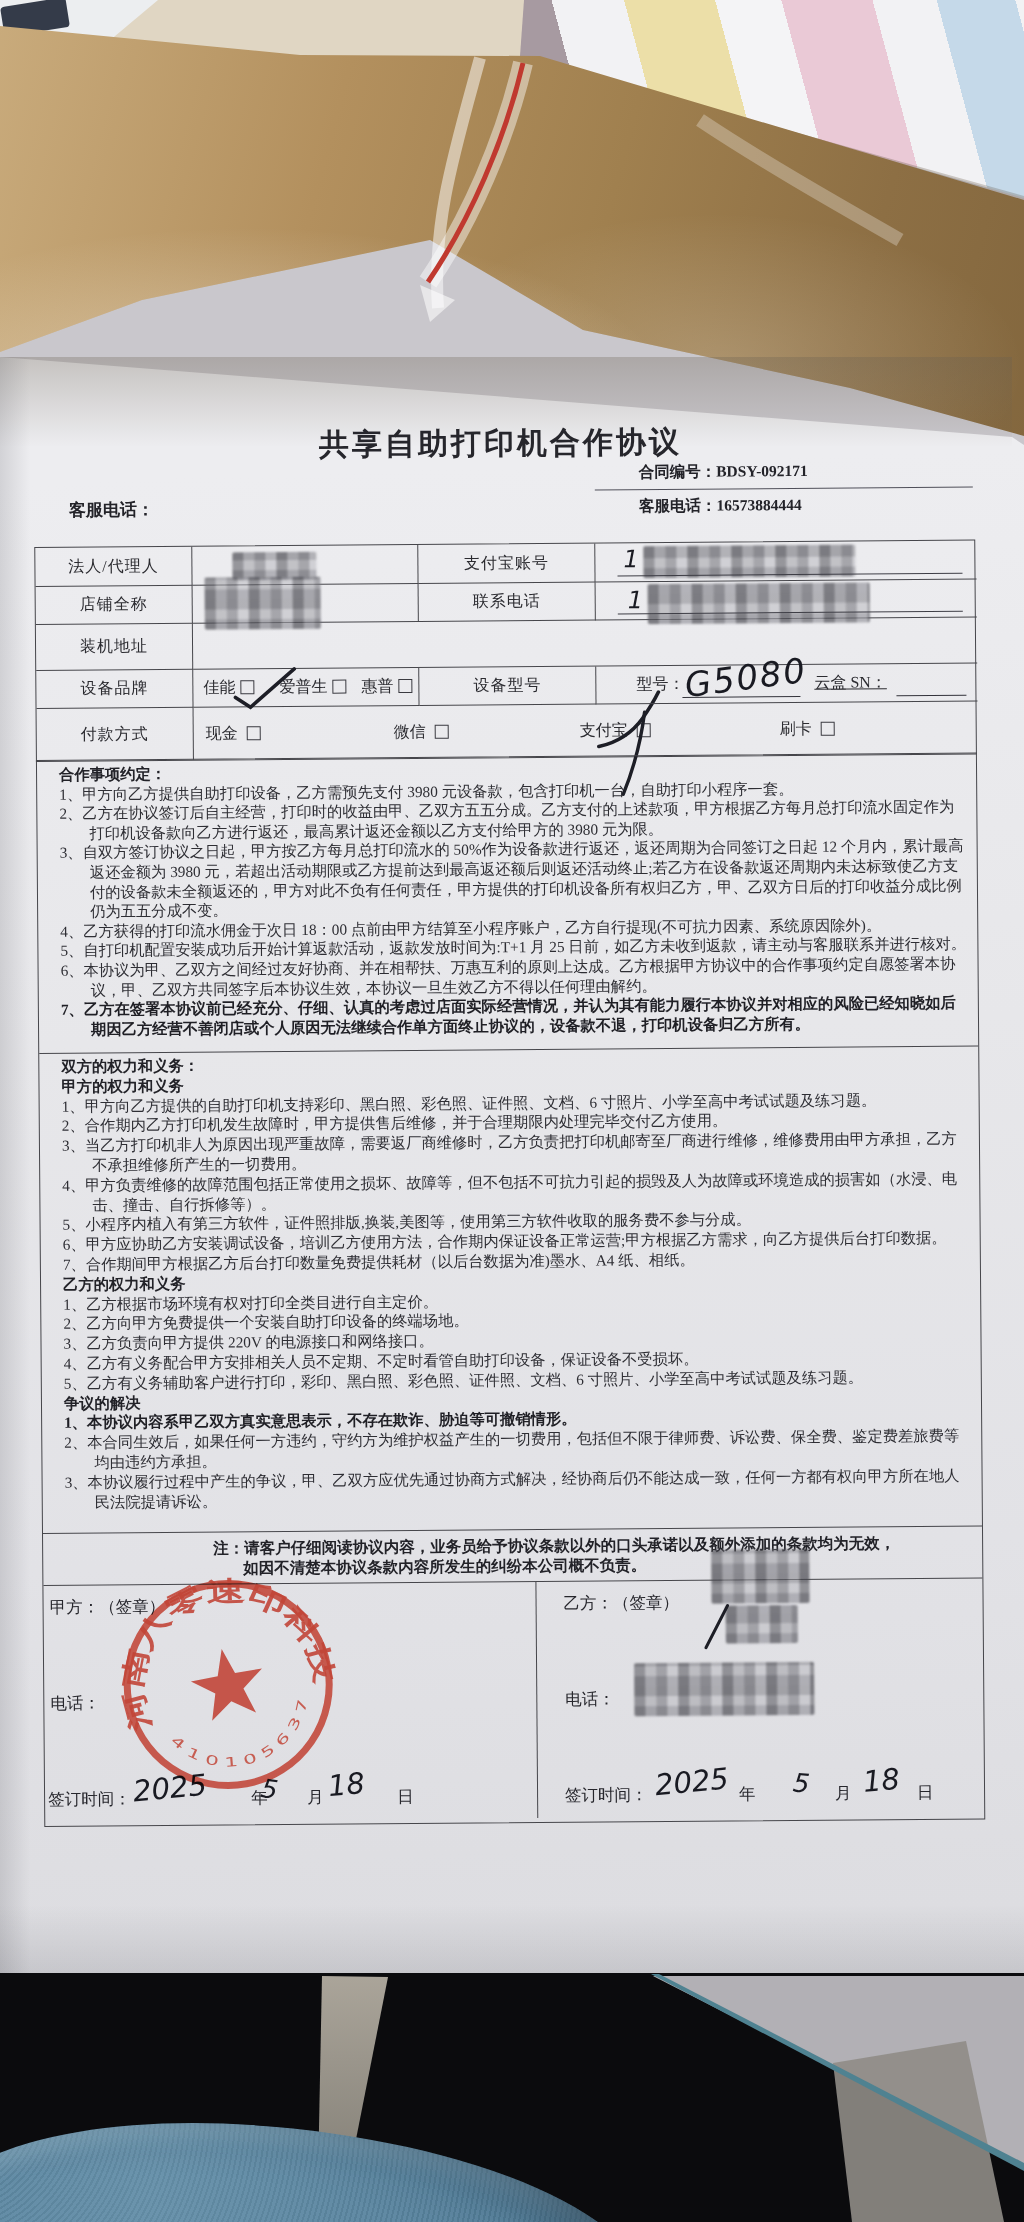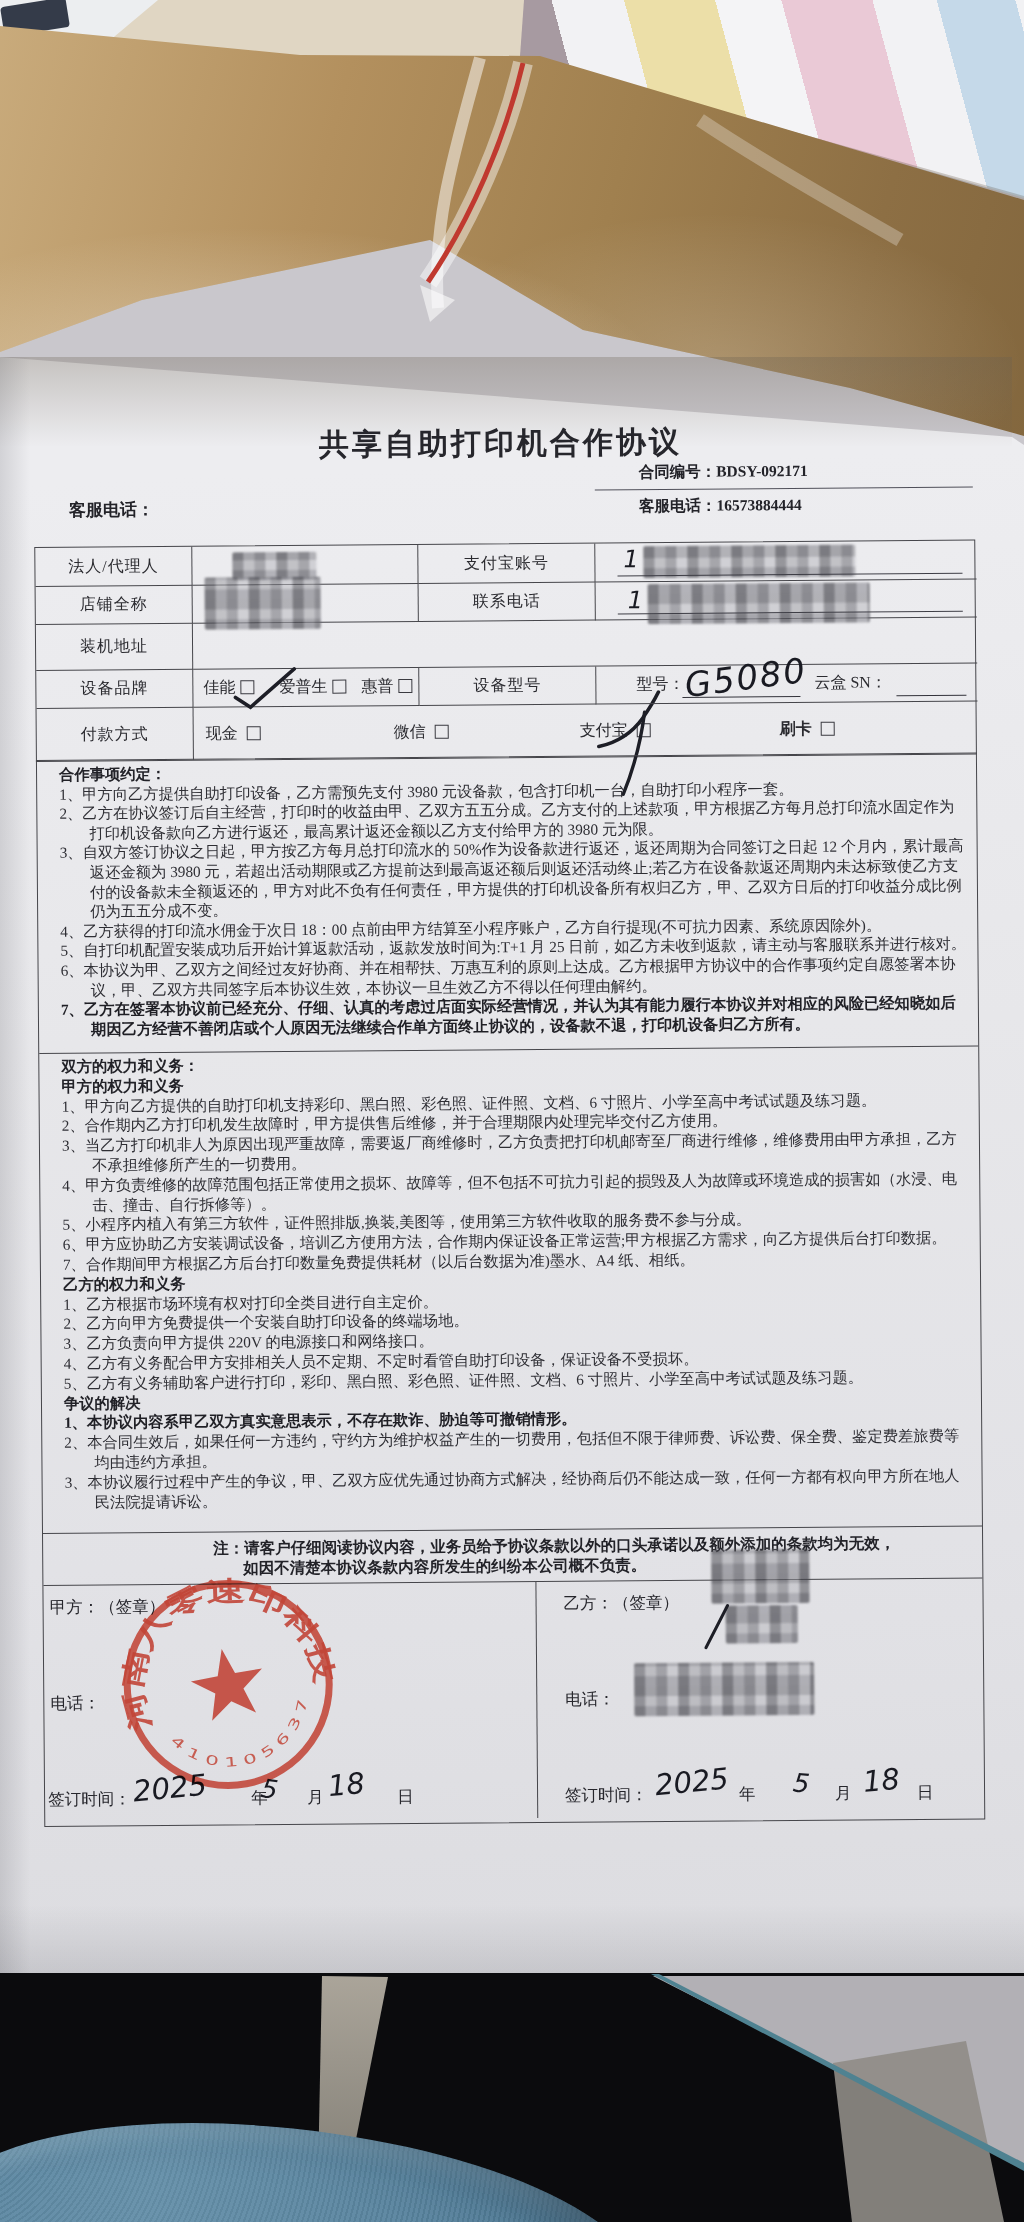--- a/index.html
+++ b/index.html
@@ -199,30 +199,30 @@
       <div class="itc">
         <span class="opt" style="left:10px;"><span>佳能</span><span class="cb"></span></span>
         <span class="opt" style="left:86px;"><span>爱普生</span><span class="cb"></span></span>
         <span class="opt" style="left:168px;"><span>惠普</span><span class="cb"></span></span>
       </div>
       <div class="itc lbl">设备型号</div>
       <div class="itc last-col" style="overflow:visible;z-index:2;">
         <span style="position:absolute;left:40px;">型号：</span>
         <div class="ink hand-model" style="left:88px;top:-8px;">G5080</div>
         <div class="model-line" style="left:86px;top:31px;width:118px;"></div>
-        <span style="position:absolute;left:218px;">云盒 SN：</span>
+        <span style="position:absolute;left:218px;text-decoration:underline;">云盒 SN：</span>
         <div class="model-line" style="left:300px;top:31px;width:70px;"></div>
       </div>
 
       <div class="itc lbl last-row">付款方式</div>
       <div class="itc last-col last-row span3" style="overflow:visible;">
         <span class="opt" style="left:12px;"><span>现金</span> <span class="cb"></span></span>
         <span class="opt" style="left:200px;"><span>微信</span> <span class="cb"></span></span>
         <span class="opt" style="left:386px;"><span>支付宝</span> <span class="cb"></span></span>
-        <span class="opt" style="left:586px;font-weight:bold;"><span>刷卡</span> <span class="cb"></span></span>
+        <span class="opt" style="left:586px;"><span>刷卡</span> <span class="cb"></span></span>
       </div>
     </div>
 
     <svg width="66" height="50" viewBox="0 0 66 50" style="position:absolute;left:230px;top:310px;">
       <path d="M3,32 L18,42 L62,4" stroke="#1d1e26" stroke-width="3.6" fill="none" stroke-linecap="round"></path>
     </svg>
     <svg width="76" height="110" viewBox="0 0 76 110" style="position:absolute;left:594px;top:338px;">
       <path d="M2,56 Q30,50 46,28 Q56,14 62,2" stroke="#1d1e26" stroke-width="3.6" fill="none" stroke-linecap="round"></path>
       <path d="M48,22 C44,52 36,80 26,104" stroke="#1d1e26" stroke-width="3.4" fill="none" stroke-linecap="round"></path>
     </svg>

